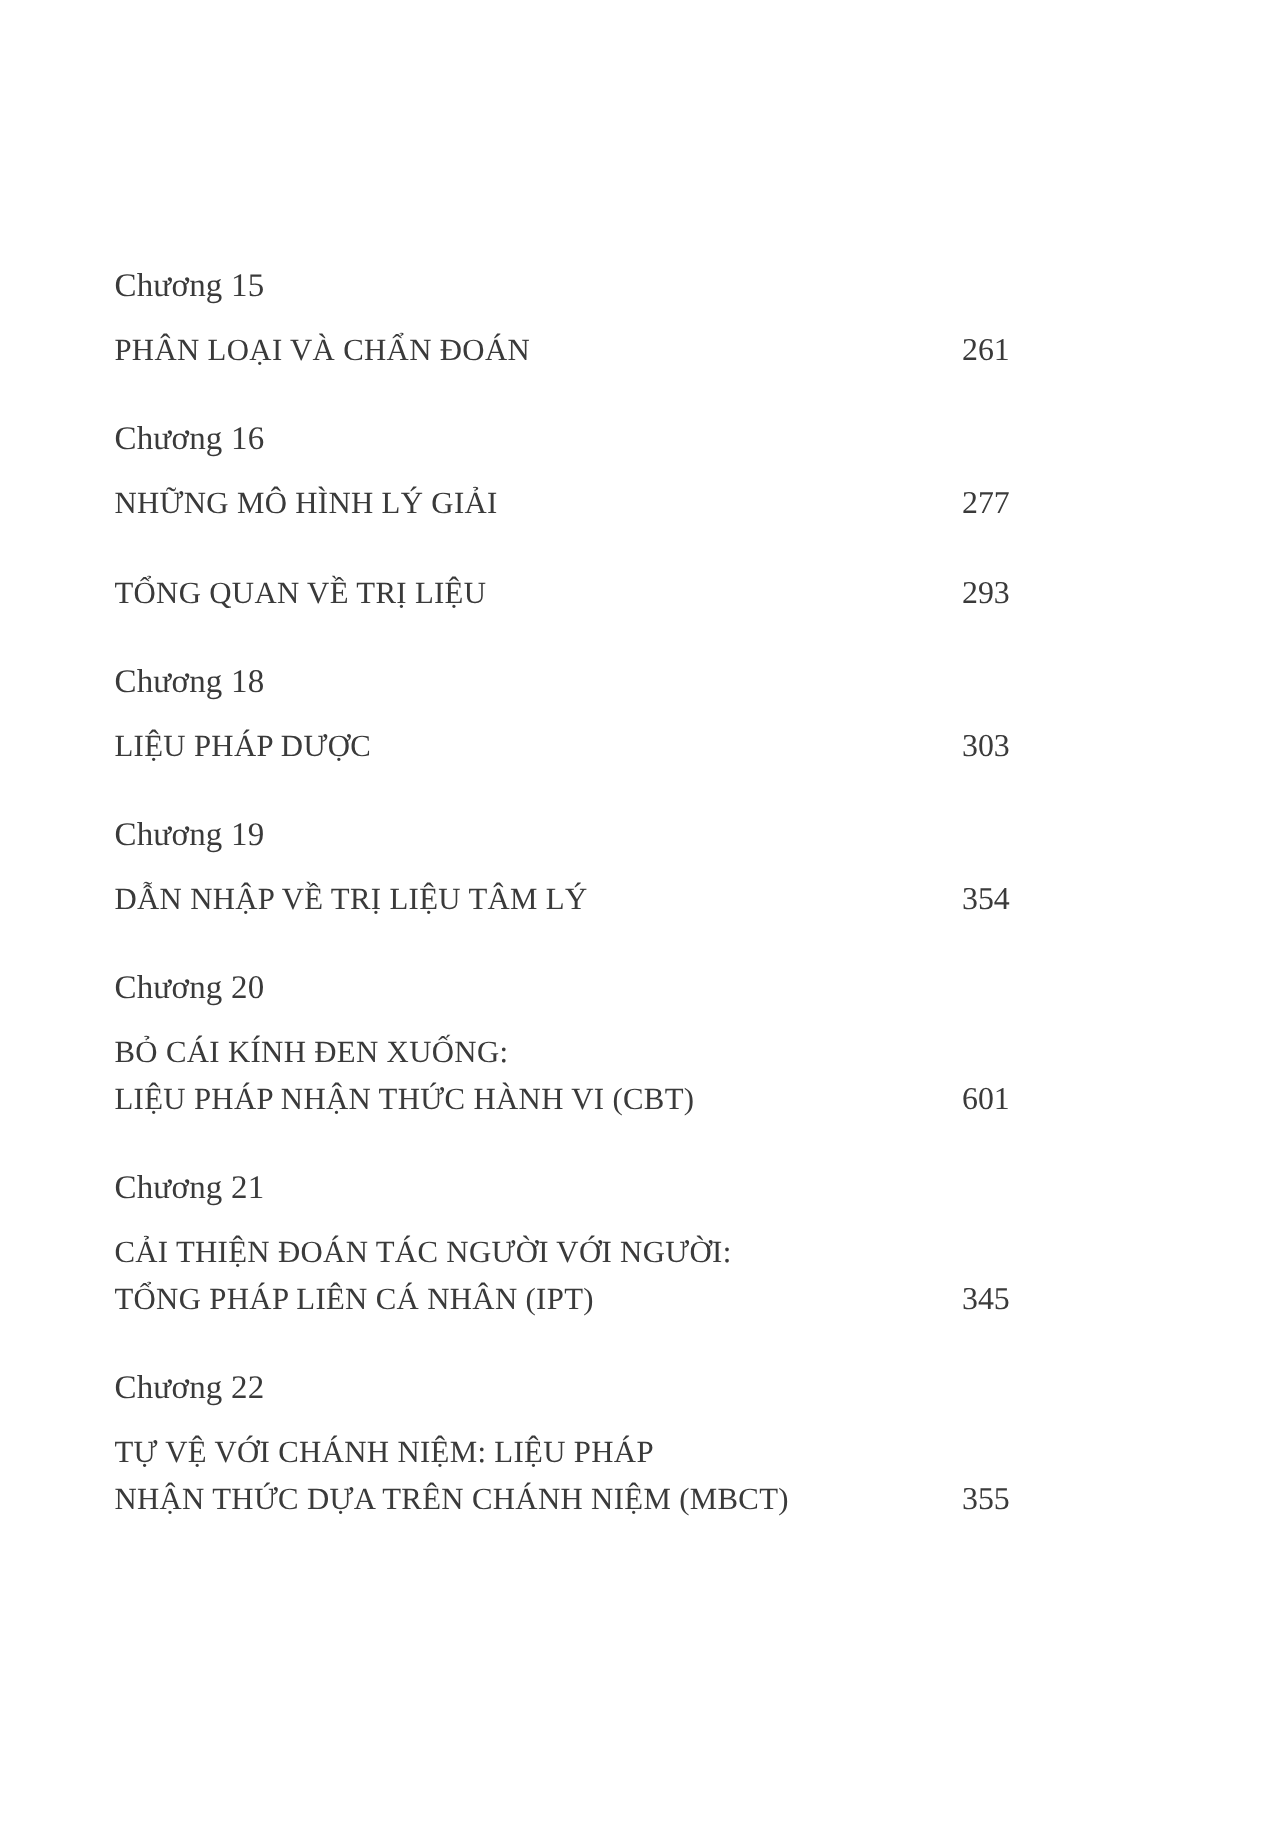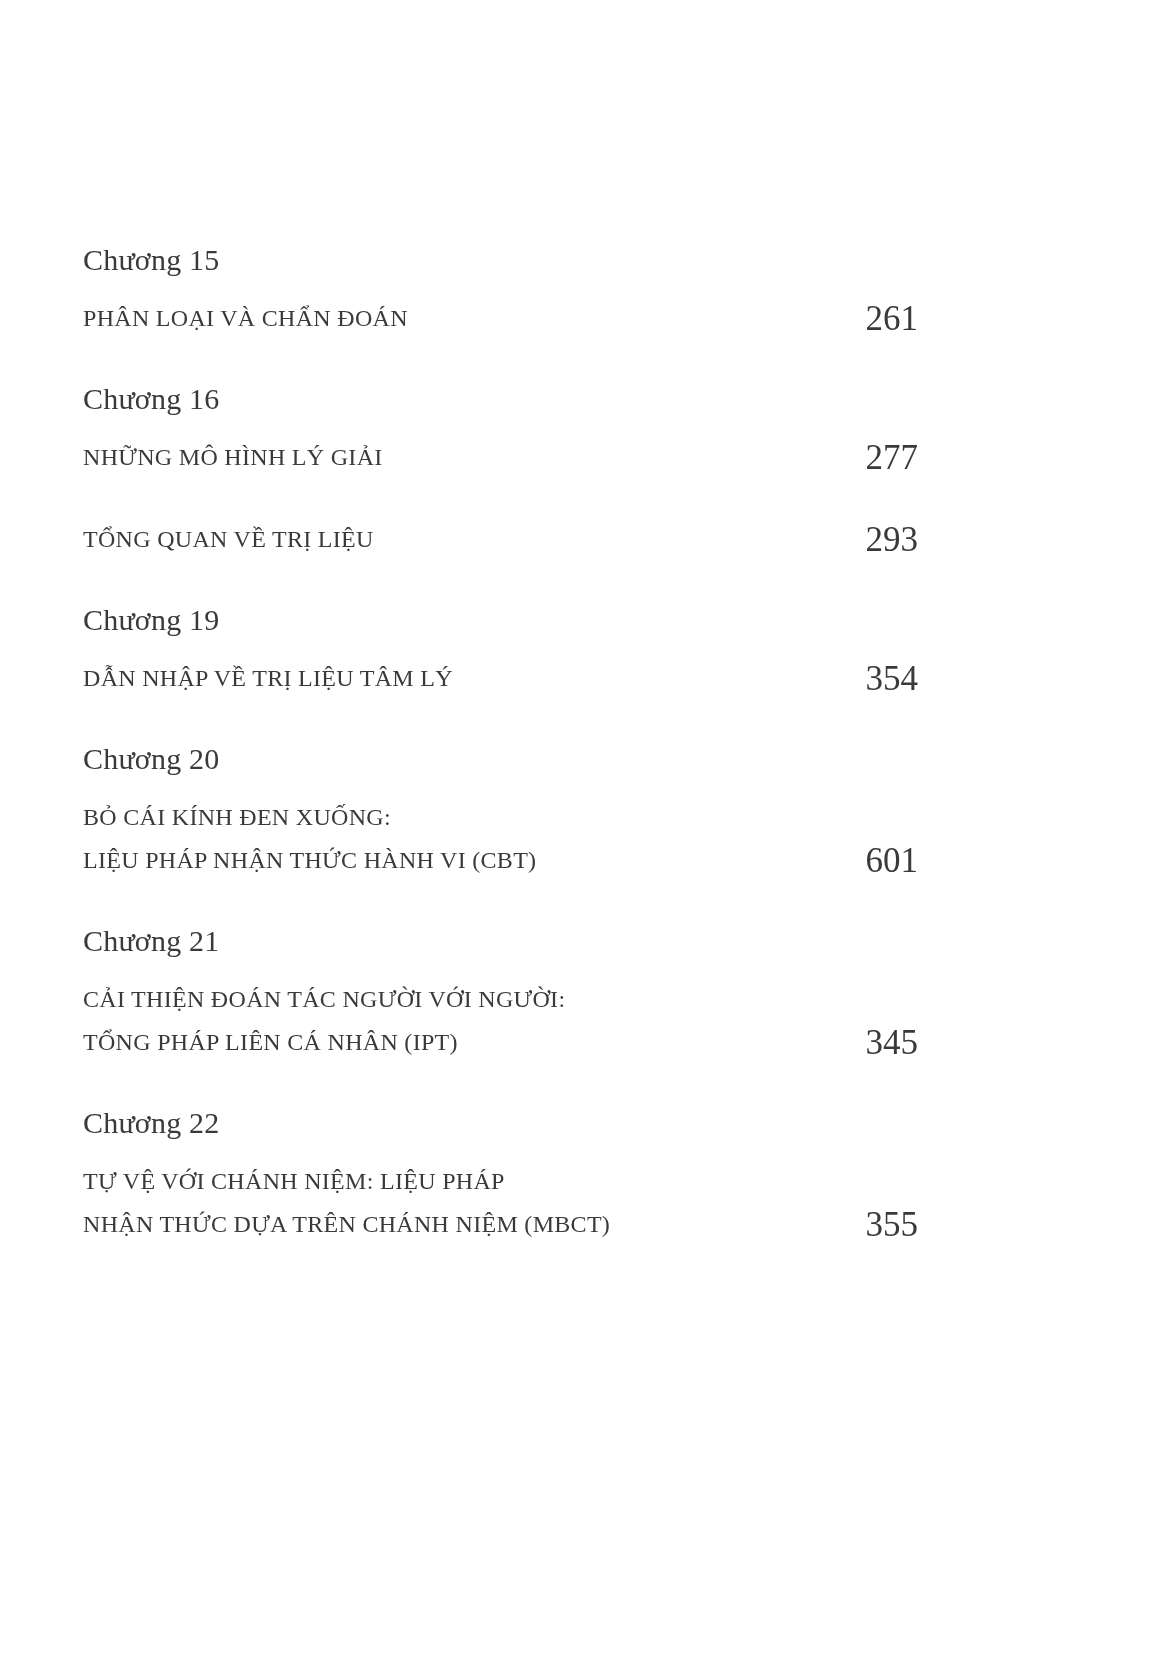--- a/index.html
+++ b/index.html
@@ -11,44 +11,44 @@
     width: 1166px;
     height: 1662px;
     overflow: hidden;
     font-family: "Liberation Serif", "DejaVu Serif", serif;
     color: #3a3a3a;
   }
   .toc-page {
     box-sizing: border-box;
     width: 1166px;
     height: 1662px;
-    padding: 240px 248px 0 83px;
+    padding: 240px 248px 0 104px;
   }
   .chapter {
     margin-bottom: 39px;
   }
   .chapter-label {
     font-size: 30px;
     line-height: 40px;
     margin-bottom: 17px;
     letter-spacing: 0.2px;
   }
   .chapter-row {
     display: flex;
     justify-content: space-between;
     align-items: flex-end;
   }
   .chapter-title {
-    font-size: 24px;
+    font-size: 28px;
     line-height: 43px;
     letter-spacing: 0.3px;
     max-width: 620px;
   }
   .chapter-page {
-    font-size: 35px;
+    font-size: 29px;
     line-height: 43px;
     white-space: nowrap;
     padding-left: 24px;
   }
 </style>
 </head>
 <body style="color: rgb(58, 58, 58); background: rgb(255, 255, 255);">
 
 <div class="toc-page">
   <div>
@@ -63,20 +63,27 @@
         <div class="chapter-label">Chương 16</div>
         <div class="chapter-row">
           <div class="chapter-title"><span>NHỮNG MÔ HÌNH LÝ GIẢI</span></div>
           <div class="chapter-page">277</div>
         </div>
       </div>
       <div class="chapter">
         <div class="chapter-row">
           <div class="chapter-title"><span>TỔNG QUAN VỀ TRỊ LIỆU</span></div>
           <div class="chapter-page">293</div>
+        </div>
+      </div>
+      <div class="chapter">
+        <div class="chapter-label">Chương 18</div>
+        <div class="chapter-row">
+          <div class="chapter-title"><span>LIỆU PHÁP DƯỢC</span></div>
+          <div class="chapter-page">303</div>
         </div>
       </div>
       <div class="chapter">
         <div class="chapter-label">Chương 19</div>
         <div class="chapter-row">
           <div class="chapter-title"><span>DẪN NHẬP VỀ TRỊ LIỆU TÂM LÝ</span></div>
           <div class="chapter-page">354</div>
         </div>
       </div>
       <div class="chapter">

